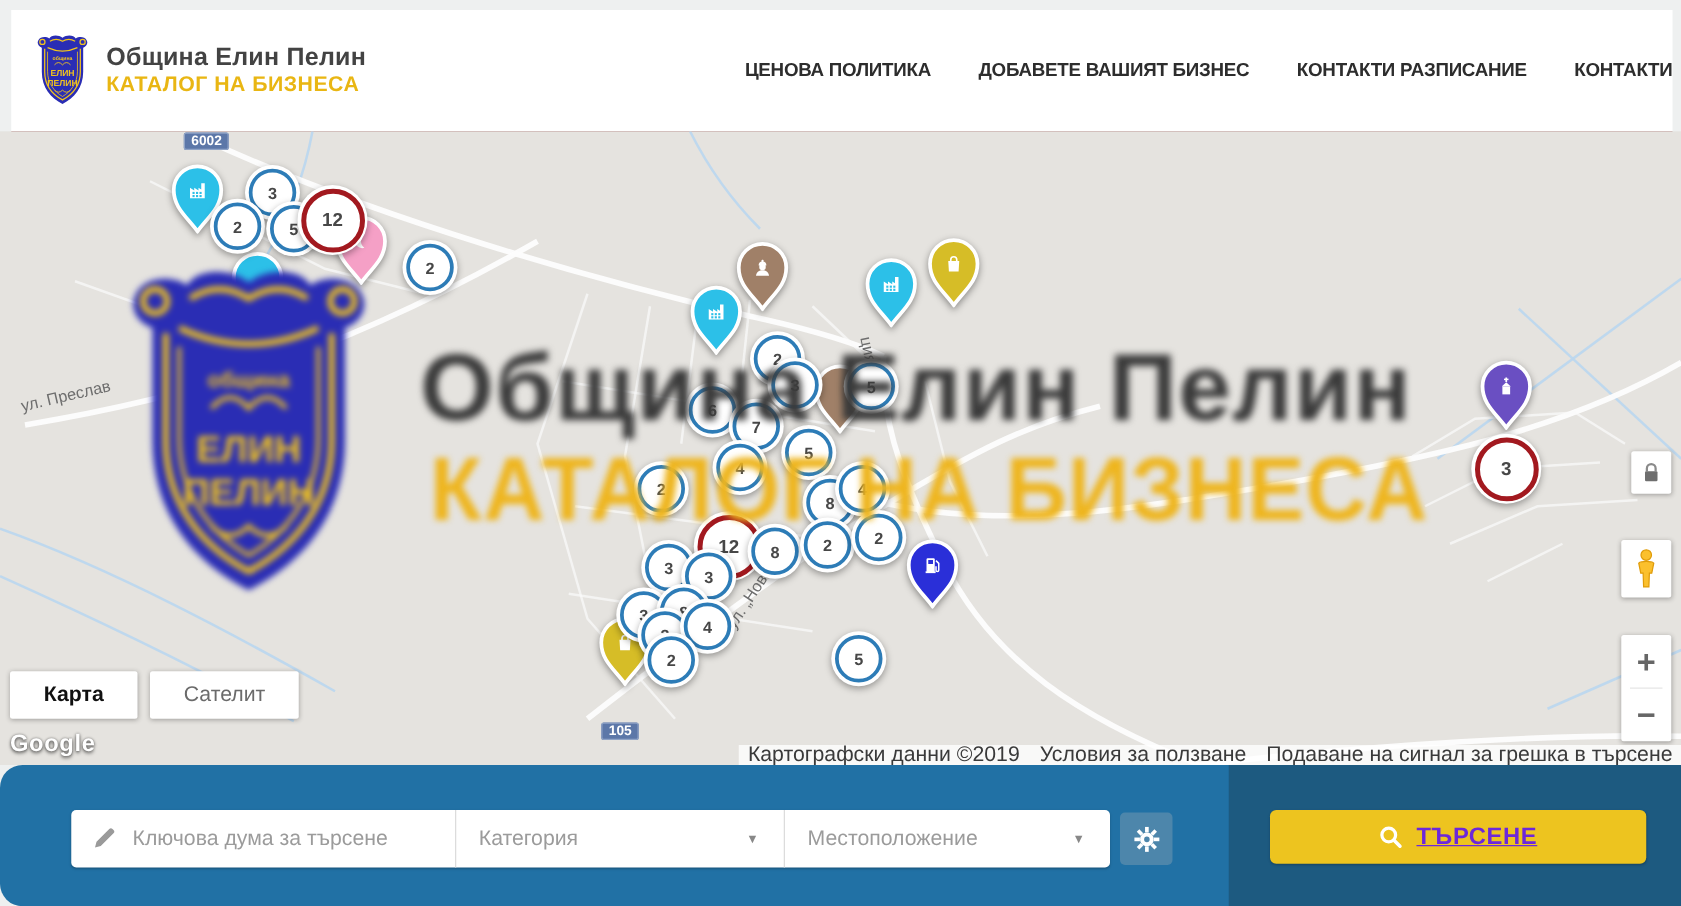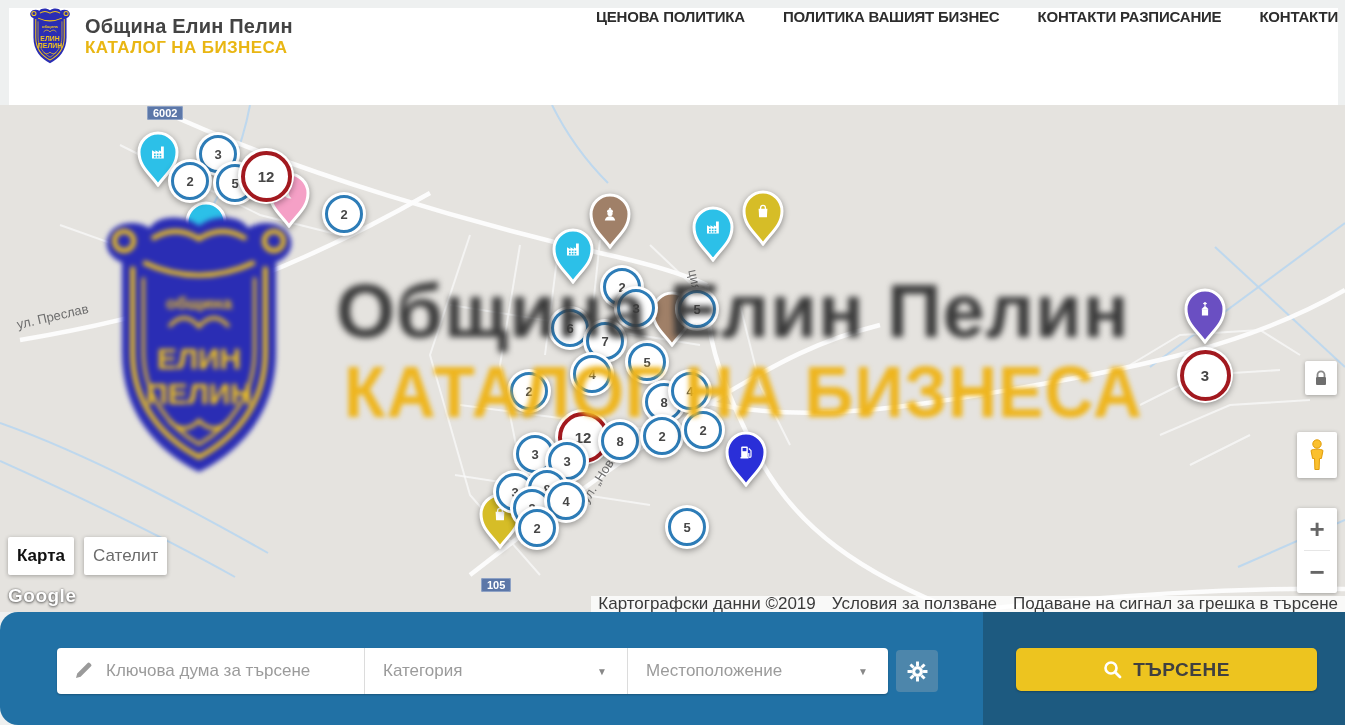--- a/index.html
+++ b/index.html
@@ -1,20 +1,20 @@
 <!DOCTYPE html>
 <html><head>
 <meta charset="utf-8">
 <style>
   html,body{margin:0;padding:0;}
   .stage{position:relative;width:1345px;height:725px;overflow:hidden;background:#eef0f0;
          font-family:"Liberation Sans",sans-serif;}
   
   .hdr{position:absolute;left:9px;top:8px;right:7px;height:97px;background:#fff;
-       border-bottom:3px solid #7f1d1d;display:flex;align-items:flex-start;}
+       border-bottom:3px solid #7f1d1d;display:flex;align-items:center;}
   .brand{display:flex;align-items:center;margin-left:18px;}
   .brand svg{display:block;}
   .brand-text{margin-left:12px;line-height:1.15;}
   .site-title{font-size:20px;font-weight:700;color:#434343;letter-spacing:.2px;}
   .site-sub{font-size:17px;font-weight:700;color:#e9b613;letter-spacing:.4px;}
   .nav{margin-left:auto;display:flex;gap:38px;align-items:center;}
   .nav a{font-size:15px;font-weight:700;color:#2d2d2d;text-decoration:none;letter-spacing:-.2px;cursor:pointer;}
   
   .map{position:absolute;left:0;top:105px;width:1345px;height:507px;background:#e5e3df;overflow:hidden;}
   .map svg.roads{position:absolute;left:0;top:0;z-index:1;}
@@ -37,21 +37,21 @@
   .wm{position:absolute;z-index:4;pointer-events:none;}
   .wm-crest{left:92px;top:110px;}
   .wm-crest svg{filter:blur(2.5px);}
   .wm-title{left:336px;top:162px;font-size:76px;font-weight:700;color:#3a3a3a;letter-spacing:1px;
             filter:blur(3px);white-space:nowrap;}
   .wm-sub{left:344px;top:248px;font-size:68px;font-weight:700;color:#eeb51e;letter-spacing:1px;
           filter:blur(2.6px);white-space:nowrap;transform:scaleY(1.06);}
   
   .mtb{position:absolute;left:8px;top:432px;display:flex;gap:10px;z-index:5;}
   .mtb button{height:38px;background:#fff;border:0;border-radius:2px;box-shadow:0 1px 4px rgba(0,0,0,.3);
-              font-family:"Liberation Sans",sans-serif;font-size:17px;padding:0 9px;cursor:pointer;}
+              font-family:"Liberation Sans",sans-serif;font-size:17px;padding:0 27px;cursor:pointer;}
   .mtb .sel{font-weight:700;color:#111;}
   .mtb .uns{color:#6b6b6b;}
   .sqbtn{position:absolute;background:#fff;box-shadow:0 1px 4px rgba(0,0,0,.3);border:0;border-radius:2px;
          display:flex;align-items:center;justify-content:center;cursor:pointer;z-index:5;}
   .lockbtn{left:1305px;top:256px;width:32px;height:34px;}
   .pegbtn{left:1297px;top:327px;width:40px;height:46px;}
   .zoomctl{position:absolute;left:1297px;top:403px;width:40px;height:85px;background:#fff;border-radius:2px;
            box-shadow:0 1px 4px rgba(0,0,0,.3);display:flex;flex-direction:column;align-items:center;z-index:5;}
   .zoomctl button{width:40px;height:42px;border:0;background:transparent;font-size:26px;font-weight:700;
                   color:#666;cursor:pointer;font-family:"Liberation Sans",sans-serif;line-height:1;}
@@ -72,23 +72,23 @@
   .f-key input::placeholder{color:#9b9b9b;opacity:1;}
   .f-sel{display:flex;align-items:center;justify-content:space-between;box-sizing:border-box;
          padding:0 20px 0 18px;border-left:1px solid #dcdcdc;cursor:pointer;}
   .f-cat{width:263px;}
   .f-loc{width:261px;}
   .f-sel .val{font-size:17px;color:#9b9b9b;}
   .caret{font-size:10px;color:#888;}
   .gearbtn{position:absolute;left:896px;top:38px;width:42px;height:42px;border:0;border-radius:4px;
            background:#4d86ab;display:flex;align-items:center;justify-content:center;cursor:pointer;}
   .submit{position:absolute;left:1016px;top:36px;width:301px;height:43px;border:0;border-radius:5px;
-          background:#edc41f;color:#404040;font-family:"Liberation Sans",sans-serif;font-size:19px;font-weight:700;
+          background:#edc41f;color:#6d28d9;font-family:"Liberation Sans",sans-serif;font-size:19px;font-weight:700;
           letter-spacing:.5px;display:flex;align-items:center;justify-content:center;gap:11px;cursor:pointer;
-          box-shadow:0 1px 2px rgba(0,0,0,.25);}
+          box-shadow:0 1px 2px rgba(0,0,0,.25);text-decoration:underline;}
   .crest-txt{font-family:"Liberation Sans",sans-serif;font-weight:700;fill:#f0c31e;}
 </style>
 </head>
 <body>
 
 <div class="stage">
 
   <header class="hdr">
     <div class="brand">
       <svg width="46" height="57" viewBox="0 0 100 124">
@@ -107,21 +107,21 @@
         <text class="crest-txt" x="50" y="72" font-size="15" text-anchor="middle">ЕЛИН</text>
         <text class="crest-txt" x="50" y="88" font-size="15" text-anchor="middle">ПЕЛИН</text>
       </svg>
       <div class="brand-text">
         <div class="site-title">Община Елин Пелин</div>
         <div class="site-sub">КАТАЛОГ НА БИЗНЕСА</div>
       </div>
     </div>
     <nav class="nav">
       <a>ЦЕНОВА ПОЛИТИКА</a>
-      <a>ПОЛИТИКА ВАШИЯТ БИЗНЕС</a>
+      <a>ДОБАВЕТЕ ВАШИЯТ БИЗНЕС</a>
       <a>КОНТАКТИ РАЗПИСАНИЕ</a>
       <a>КОНТАКТИ</a>
     </nav>
   </header>
 
   <div class="map">
     <svg class="roads" width="1345" height="507">
       <path class="st" d="M250 0 C243 38 228 80 196 128"></path>
       <path class="st" d="M0 318 C90 350 190 404 268 448"></path>
       <path class="st" d="M0 356 C80 392 160 430 235 472"></path>

